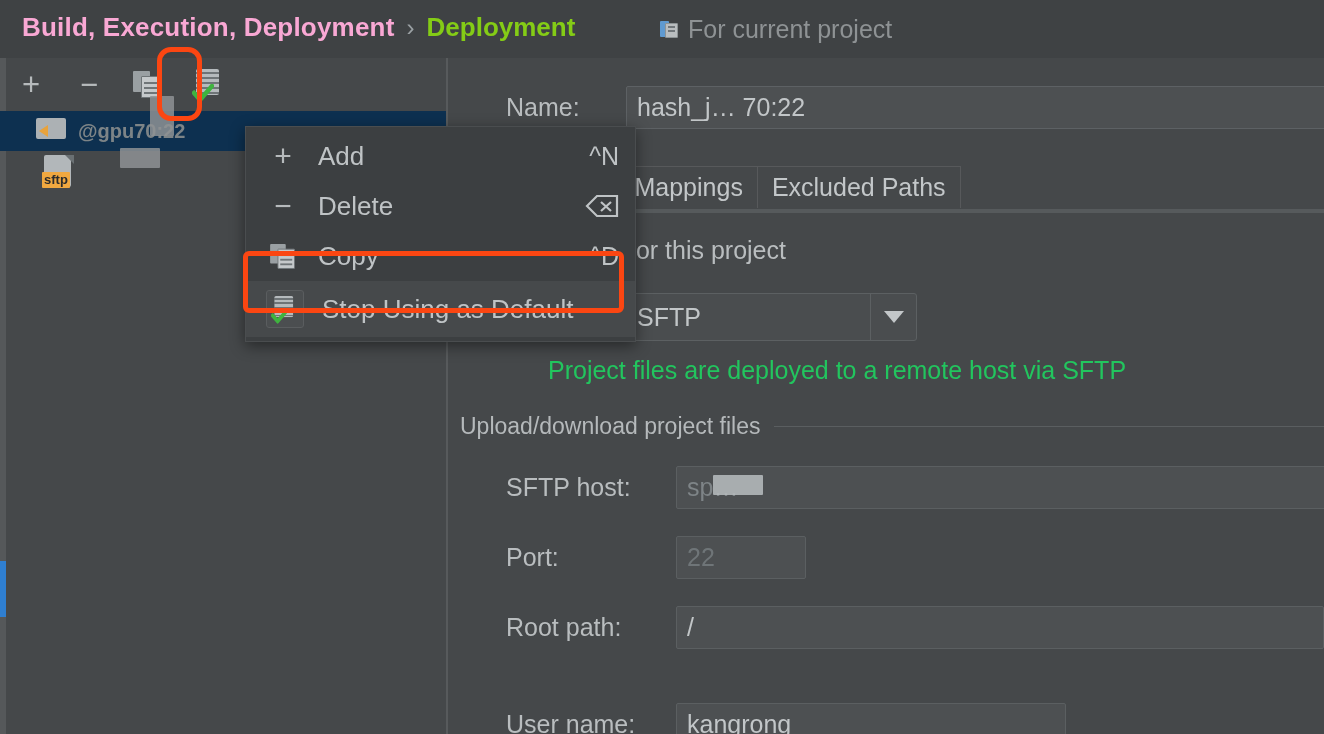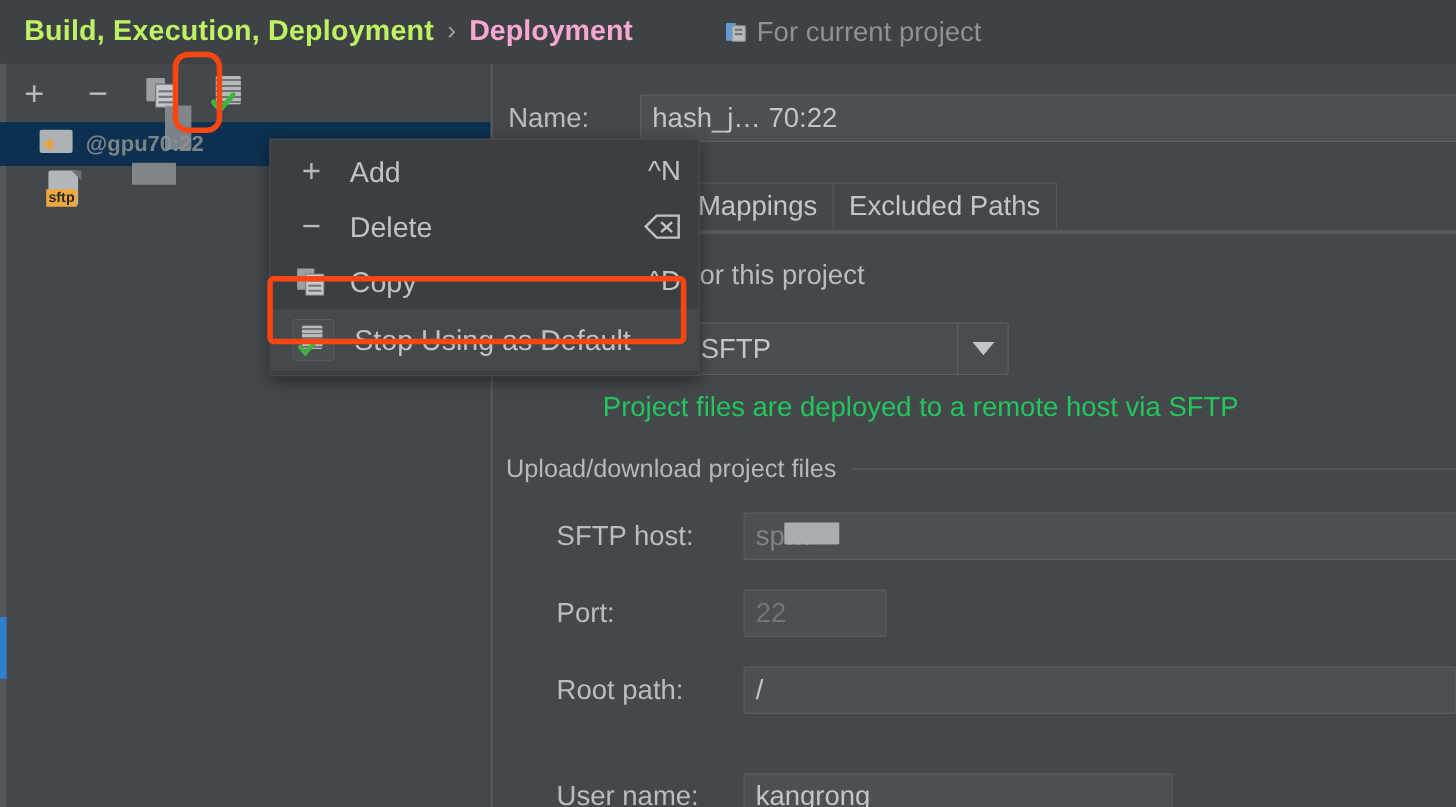--- a/index.html
+++ b/index.html
@@ -16,27 +16,27 @@
   .header {
     position: absolute; left: 0; top: 0; width: 1324px; height: 58px;
     background: #3f4244;
   }
   .crumb-wrap {
     position: absolute; left: 22px; top: 12px;
     display: flex; align-items: center; gap: 0;
     white-space: nowrap;
   }
   .crumb-main {
-    font-size: 26px; font-weight: bold; color: #bef264; letter-spacing: .2px;
+    font-size: 26px; font-weight: bold; color: #f9a8d4; letter-spacing: .2px;
   }
   .crumb-sep {
     font-size: 24px; color: #9aa0a3; margin: 0 12px 0 12px; font-weight: normal;
   }
   .crumb-leaf {
-    font-size: 26px; font-weight: bold; color: #f9a8d4;
+    font-size: 26px; font-weight: bold; color: #84cc16;
   }
   .scope {
     position: absolute; left: 660px; top: 15px;
     display: flex; align-items: center; gap: 9px;
   }
   .scope-label { font-size: 25px; color: #8e9294; }
   .ic-project { width: 19px; height: 19px; position: relative; flex: 0 0 auto; }
   .ic-project .b1 {
     position: absolute; left: 0; top: 1px; width: 9px; height: 16px;
     background: #5f9ad1; border-radius: 1px;
@@ -325,21 +325,21 @@
       <span class="tag">sftp</span>
     </span>
     <span class="tree-row-label" style="margin-left:10px; color:#6c7275;"></span>
   </div>
 
   <div class="hl-toolbar-box"></div>
 
   <div class="right-panel">
 
     <div class="field-row" style="left:14px; top:28px; gap:20px;">
-      <span class="flabel" style="width:100px;">Name:</span>
+      <span class="flabel" style="width:100px;margin-left:44px;">Name:</span>
       <span class="finput" style="width:756px;">hash_j… 70:22</span>
     </div>
 
     <div class="tabs">
       <div class="tab active">
         <span>Connection</span>
       </div>
       <div class="tab">
         <span>Mappings</span>
       </div>

